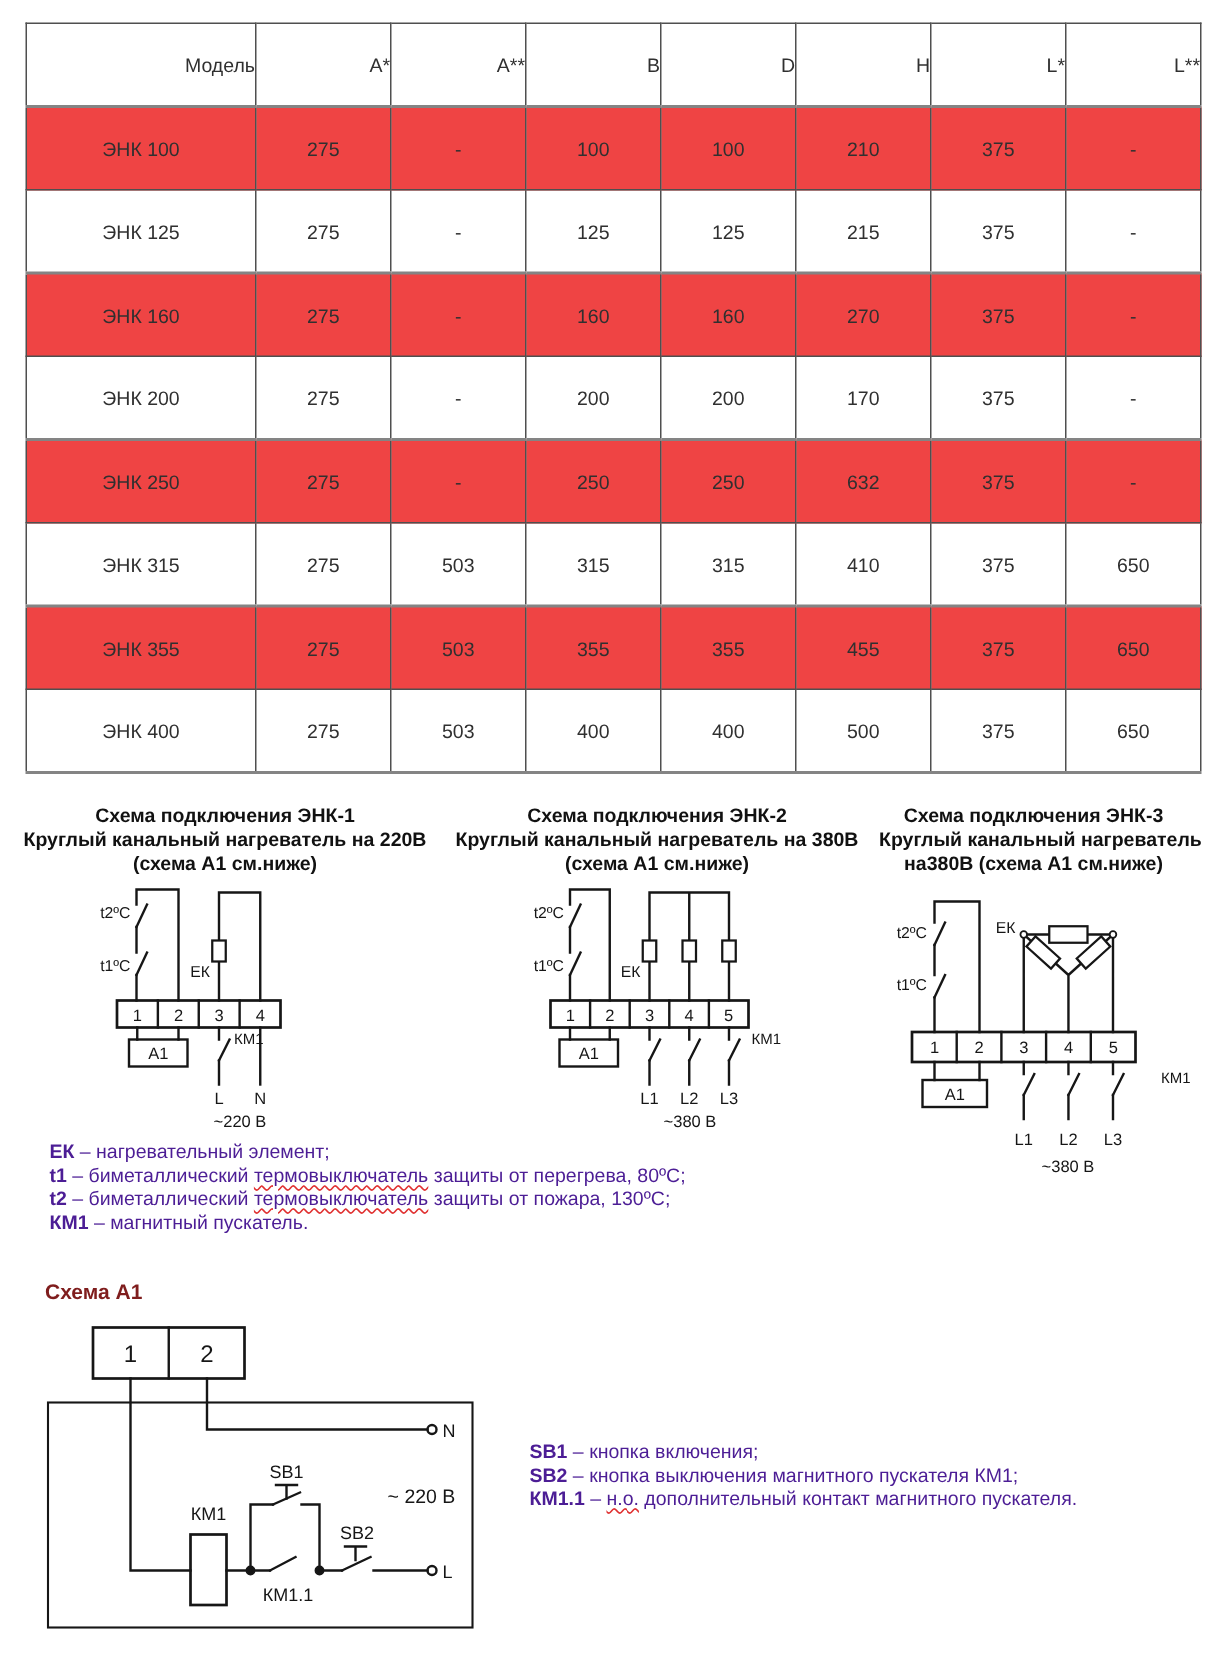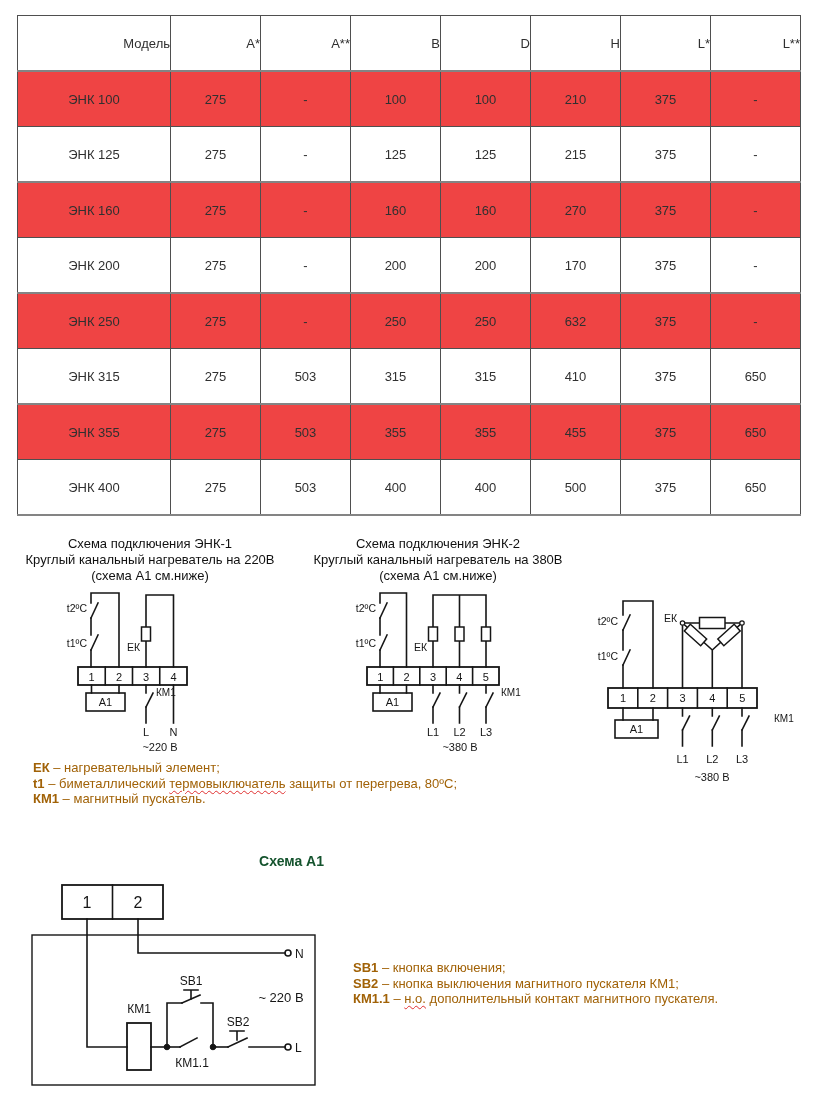--- a/index.html
+++ b/index.html
@@ -9,44 +9,44 @@
   
   table.dims{position:absolute;left:17px;top:15px;border-collapse:collapse;table-layout:fixed;
              border-bottom:2px solid #848484;}
   .dims th,.dims td{border:1px solid #4f4f4f;font-weight:400;font-size:13px;color:#303030;
                     text-align:center;vertical-align:middle;height:54px;padding:0;}
   .dims thead th{border-bottom:2px solid #848484;text-align:right;}
   .dims tr.alt{background:#ef4444;}
   .dims tr.alt td{border-top:2px solid #848484;}
 
   
-  .dt{position:absolute;top:536px;font-weight:normal;font-size:13px;line-height:16px;text-align:center;color:#111;}
+  .dt{position:absolute;top:536px;font-weight:bold;font-size:13px;line-height:16px;text-align:center;color:#111;}
   .dt div{white-space:nowrap;}
 
   
   svg{position:absolute;overflow:visible;}
   svg path,svg rect,svg line,svg circle{stroke:#161616;fill:none;stroke-width:1.6;stroke-linecap:square;}
   svg rect.res{fill:#fff;stroke-width:1.5;}
   svg rect.blk{stroke-width:1.8;}
   svg rect.big{stroke-width:1.4;}
   svg circle.dot{fill:#161616;stroke-width:1;}
   svg circle.node{fill:#fff;stroke-width:1.2;}
   svg text{stroke:none;fill:#161616;font-size:10.5px;font-family:"Liberation Sans",sans-serif;}
   svg text.tn{font-size:11px;text-anchor:middle;}
   svg text.e{text-anchor:end;}
   svg text.m{text-anchor:middle;}
   svg text.big1{font-size:16px;text-anchor:middle;}
   svg text.lab{font-size:12px;}
   svg text.labm{font-size:12px;text-anchor:middle;}
 
   
-  .legend{position:absolute;font-size:13px;line-height:15.5px;color:#a16207;}
+  .legend{position:absolute;font-size:13px;line-height:15.5px;color:#4c1d95;}
   .legend b{font-weight:bold;}
   .sp{text-decoration-line:underline;text-decoration-style:wavy;text-decoration-color:#e03030;text-decoration-thickness:1px;text-underline-offset:2px;}
-  .a1t{position:absolute;left:30px;top:853px;width:294px;text-align:right;font-weight:bold;font-size:14px;color:#14532d;}
+  .a1t{position:absolute;left:30px;top:853px;width:294px;text-align:left;font-weight:bold;font-size:14px;color:#7f1d1d;}
 </style>
 </head>
 <body>
 
 <div class="page">
 
   <table class="dims">
     <colgroup>
         <col style="width:153px">
         <col style="width:90px">
@@ -155,20 +155,25 @@
 
   <div class="dt" style="left:8px;width:284px">
     <div>Схема подключения ЭНК-1</div>
     <div>Круглый канальный нагреватель на 220В</div>
     <div>(схема А1 см.ниже)</div>
   </div>
   <div class="dt" style="left:298px;width:280px">
     <div>Схема подключения ЭНК-2</div>
     <div>Круглый канальный нагреватель на 380В</div>
     <div>(схема А1 см.ниже)</div>
+  </div>
+  <div class="dt" style="left:586px;width:206px">
+    <div>Схема подключения ЭНК-3</div>
+    <div>Круглый канальный нагреватель</div>
+    <div>на380В (схема А1 см.ниже)</div>
   </div>
 
   <svg style="left:30px;top:590px" width="270" height="168" viewBox="0 0 270 168">
     <g>
       <path d="M61,3 H89 M61,3 V13 M61,28 V45 M61,60 V77 M89,3 V77"></path>
       <path d="M61,28 L68,13"></path>
       <path d="M61,60 L68,45"></path>
     </g>
     <g>
       <path d="M116,5 H143.5 M116,5 V37 M116,51 V77 M143.5,5 V77"></path>
@@ -277,20 +282,21 @@
     <text class="tn" x="51.5" y="138">А1</text>
     <text class="tn" x="97.5" y="168">L1</text>
     <text class="tn" x="127.3" y="168">L2</text>
     <text class="tn" x="157" y="168">L3</text>
     <text class="m" x="127" y="186" style="font-size:11px">~380 В</text>
   </svg>
 
   <div class="legend" style="left:33px;top:760px;width:560px">
     <div><b>ЕК</b><span> – нагревательный элемент;</span><span class="sp"></span><span></span></div>
     <div><b>t1</b><span> – биметаллический </span><span class="sp">термовыключатель</span><span> защиты от перегрева, 80ºС;</span></div>
+    <div><b>t2</b><span> – биметаллический </span><span class="sp">термовыключатель</span><span> защиты от пожара, 130ºС;</span></div>
     <div><b>КМ1</b><span> – магнитный пускатель.</span><span class="sp"></span><span></span></div>
   </div>
 
   <div class="a1t">Схема А1</div>
 
   <svg style="left:25px;top:880px" width="310" height="212" viewBox="0 0 310 212">
     <rect class="blk" x="37" y="5" width="101" height="34"></rect>
     <path d="M87.5,5 V39"></path>
     <text class="big1" x="62" y="28">1</text>
     <text class="big1" x="113" y="28">2</text>

